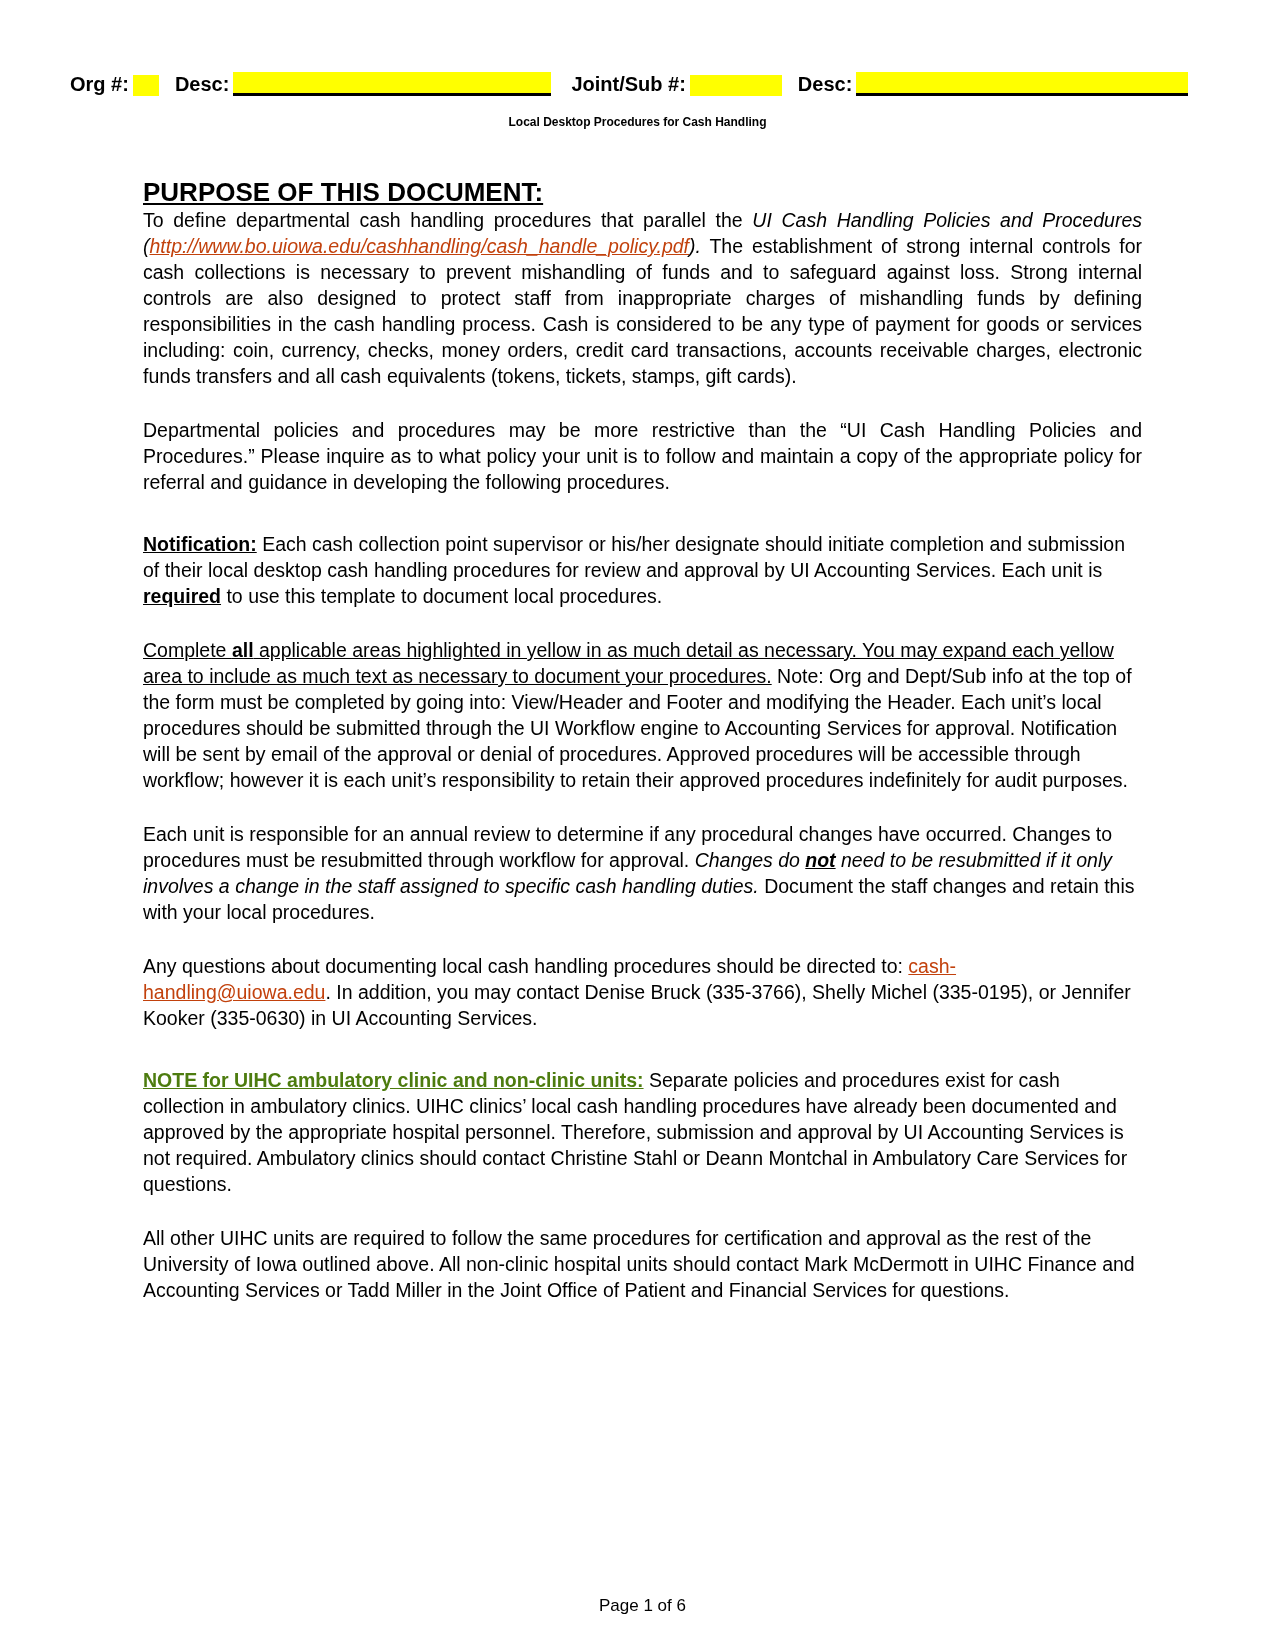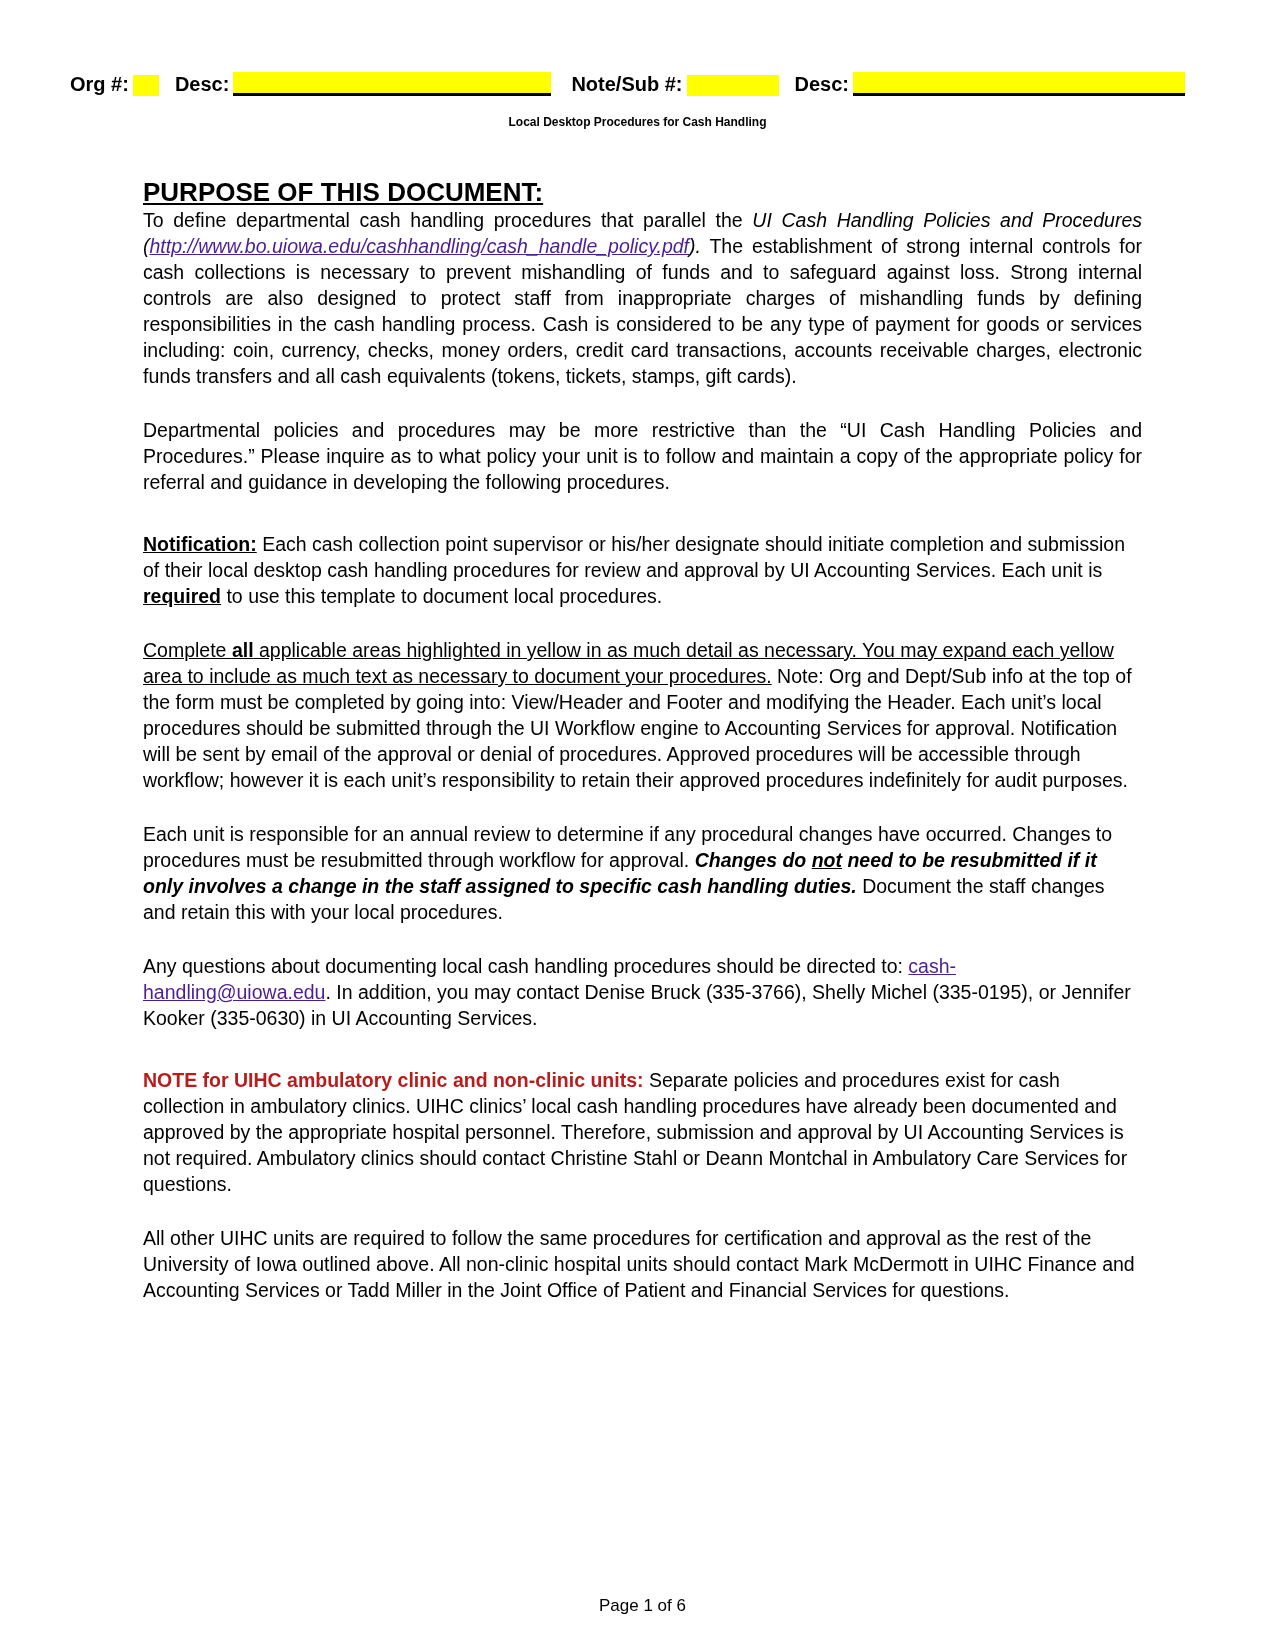--- a/index.html
+++ b/index.html
@@ -54,29 +54,30 @@
     margin: 44px 0 2px 0;
     font-size: 26px;
     font-weight: bold;
     text-decoration: underline;
     line-height: 26px;
   }
   p { margin: 0 0 28px 0; }
   p.gap-lg { margin-bottom: 36px; }
   p.justify { text-align: justify; }
   .italic { font-style: italic; }
-  .bold-italic { font-weight: bold; font-style: italic; }
+  .bold-italic { font-weight: normal; font-style: italic; }
   .underline { text-decoration: underline; }
   .bold-underline { font-weight: bold; text-decoration: underline; }
   .bold-italic-underline { font-weight: bold; font-style: italic; text-decoration: underline; }
-  a.link { color: #4c1d95; text-decoration: underline; cursor: pointer; }
+  a.link { color: #c2410c; text-decoration: underline; cursor: pointer; }
   a.link.italic { font-style: italic; }
   .red-note {
-    color: #b91c1c;
+    color: #4d7c0f;
     font-weight: bold;
+    text-decoration: underline;
   }
   
   .footer {
     position: absolute;
     left: 10px;
     right: 0;
     bottom: 48px;
     text-align: center;
     font-size: 17px;
     line-height: 22px;
@@ -85,21 +86,21 @@
 </head>
 <body>
 
 <div class="page">
 
   <div class="header-row">
     <span class="hlabel">Org #:</span>
     <span class="blank blank-org"></span>
     <span class="hlabel">Desc:</span>
     <span class="blank blank-desc1 underlined"></span>
-    <span class="hlabel">Note/Sub #:</span>
+    <span class="hlabel">Joint/Sub #:</span>
     <span class="blank blank-dept"></span>
     <span class="hlabel">Desc:</span>
     <span class="blank blank-desc2 underlined"></span>
   </div>
 
   <h1 class="doc-title">Local Desktop Procedures for Cash Handling</h1>
 
   <div class="content">
 
     <h2 class="section-heading">PURPOSE OF THIS DOCUMENT:</h2>

